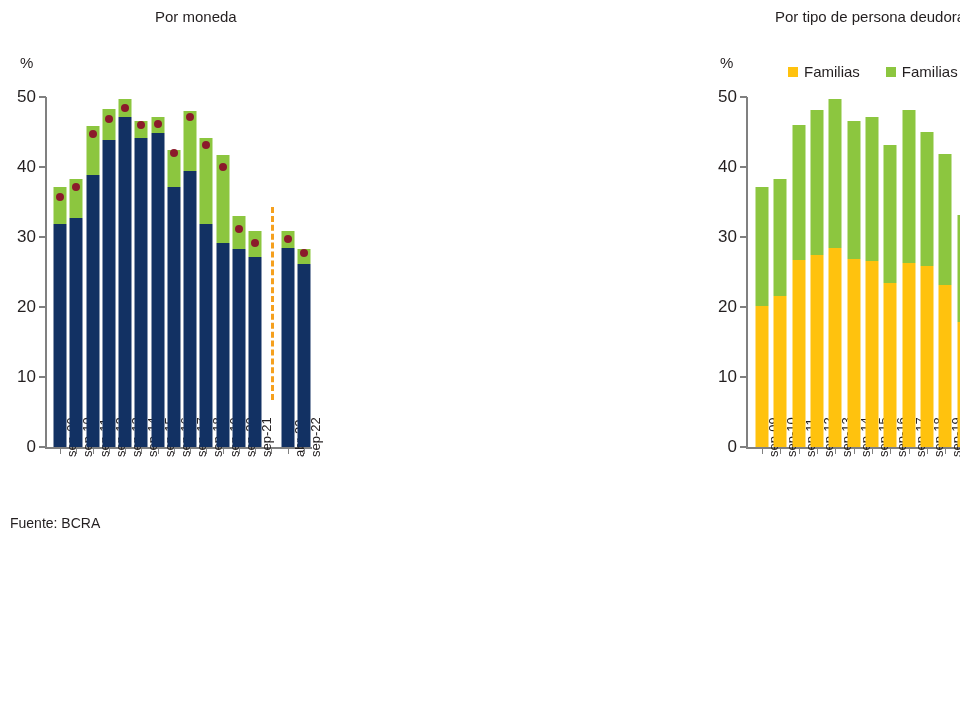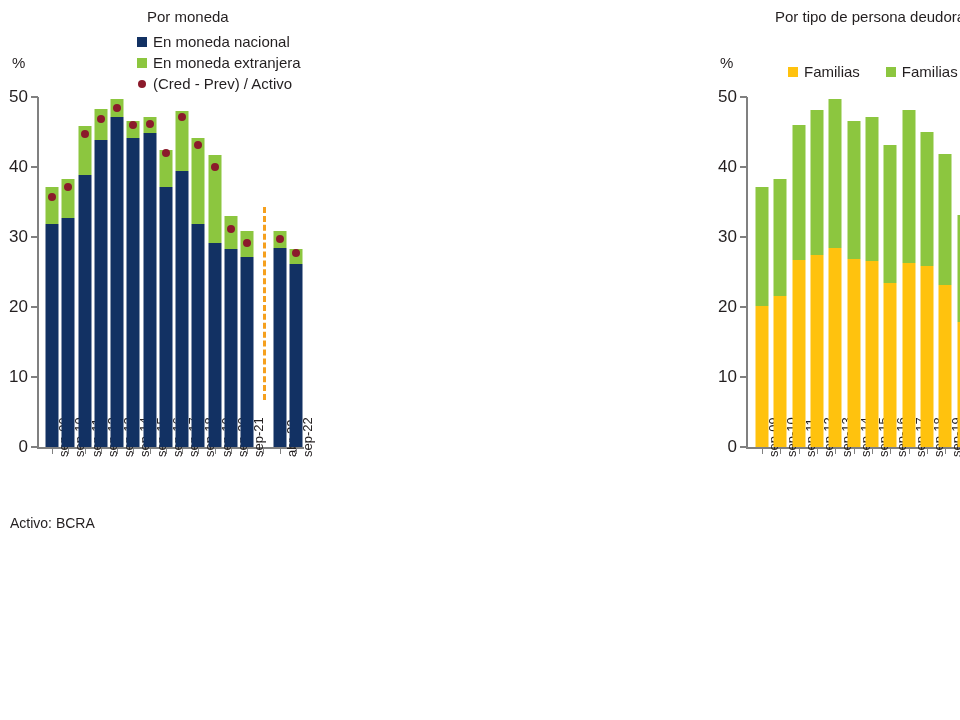--- a/index.html
+++ b/index.html
@@ -5,21 +5,21 @@
   html,body{margin:0;padding:0;}
   body{
     width:960px;height:720px;background:#ffffff;
     font-family:"Liberation Sans", sans-serif;
     color:#231f20;overflow:hidden;position:relative;
   }
   .figure{position:absolute;left:0;top:0;width:960px;height:720px;}
 
   
   .panel{position:absolute;top:0;height:560px;}
-  #panel-left{left:0;width:380px;}
+  #panel-left{left:8px;width:380px;}
   #panel-right{left:360px;width:360px;}
 
   
   .panel-title{
     position:absolute;font-size:15px;color:#231f20;white-space:nowrap;
   }
   #title-left{left:147px;top:8px;}
   #title-right{left:415px;top:8px;}
 
   
@@ -77,34 +77,20 @@
 </style>
 </head>
 <body>
 
 <div class="figure">
 
   <div class="panel" id="panel-left">
 
     <div class="panel-title" id="title-left">Por moneda</div>
 
-    <div class="legend-left">
-      <div class="legend-row">
-        <span class="legend-swatch" style="background:#123163"></span>
-        <span class="legend-label">En moneda nacional</span>
-      </div>
-      <div class="legend-row">
-        <span class="legend-swatch" style="background:#8cc63f"></span>
-        <span class="legend-label">En moneda extranjera</span>
-      </div>
-      <div class="legend-row">
-        <span class="legend-dot" style="background:#8b1a2b"></span>
-        <span class="legend-label">(Cred - Prev) / Activo</span>
-      </div>
-    </div>
 
     <div class="pct" id="pct-left">%</div>
 
     <div class="plot" id="plot-left">
       <div class="axis-line y-axis"></div>
       <div class="axis-line x-axis"></div>
       <div id="yl-left">
           <div class="ytick" style="top: 349px;"></div>
           <div class="ylabel" style="top: 341px;">0</div>
           <div class="ytick" style="top: 279px;"></div>
@@ -386,14 +372,14 @@
           <div class="barslot" style="left: 201.438px; width: 18.3125px;">
             <div class="bar" style="width: 13px; height: 231.7px;">
               <div class="seg" style="background: rgb(255, 194, 14); bottom: 0%; height: 54.0785%;"></div>
               <div class="seg" style="background: rgb(140, 198, 63); bottom: 54.0785%; height: 45.9215%;"></div>
             </div>
           </div>
         </div>
     </div>
   </div>
 
-  <div id="source">Activo: BCRA</div>
+  <div id="source">Fuente: BCRA</div>
 </div>
 
 </body></html>

